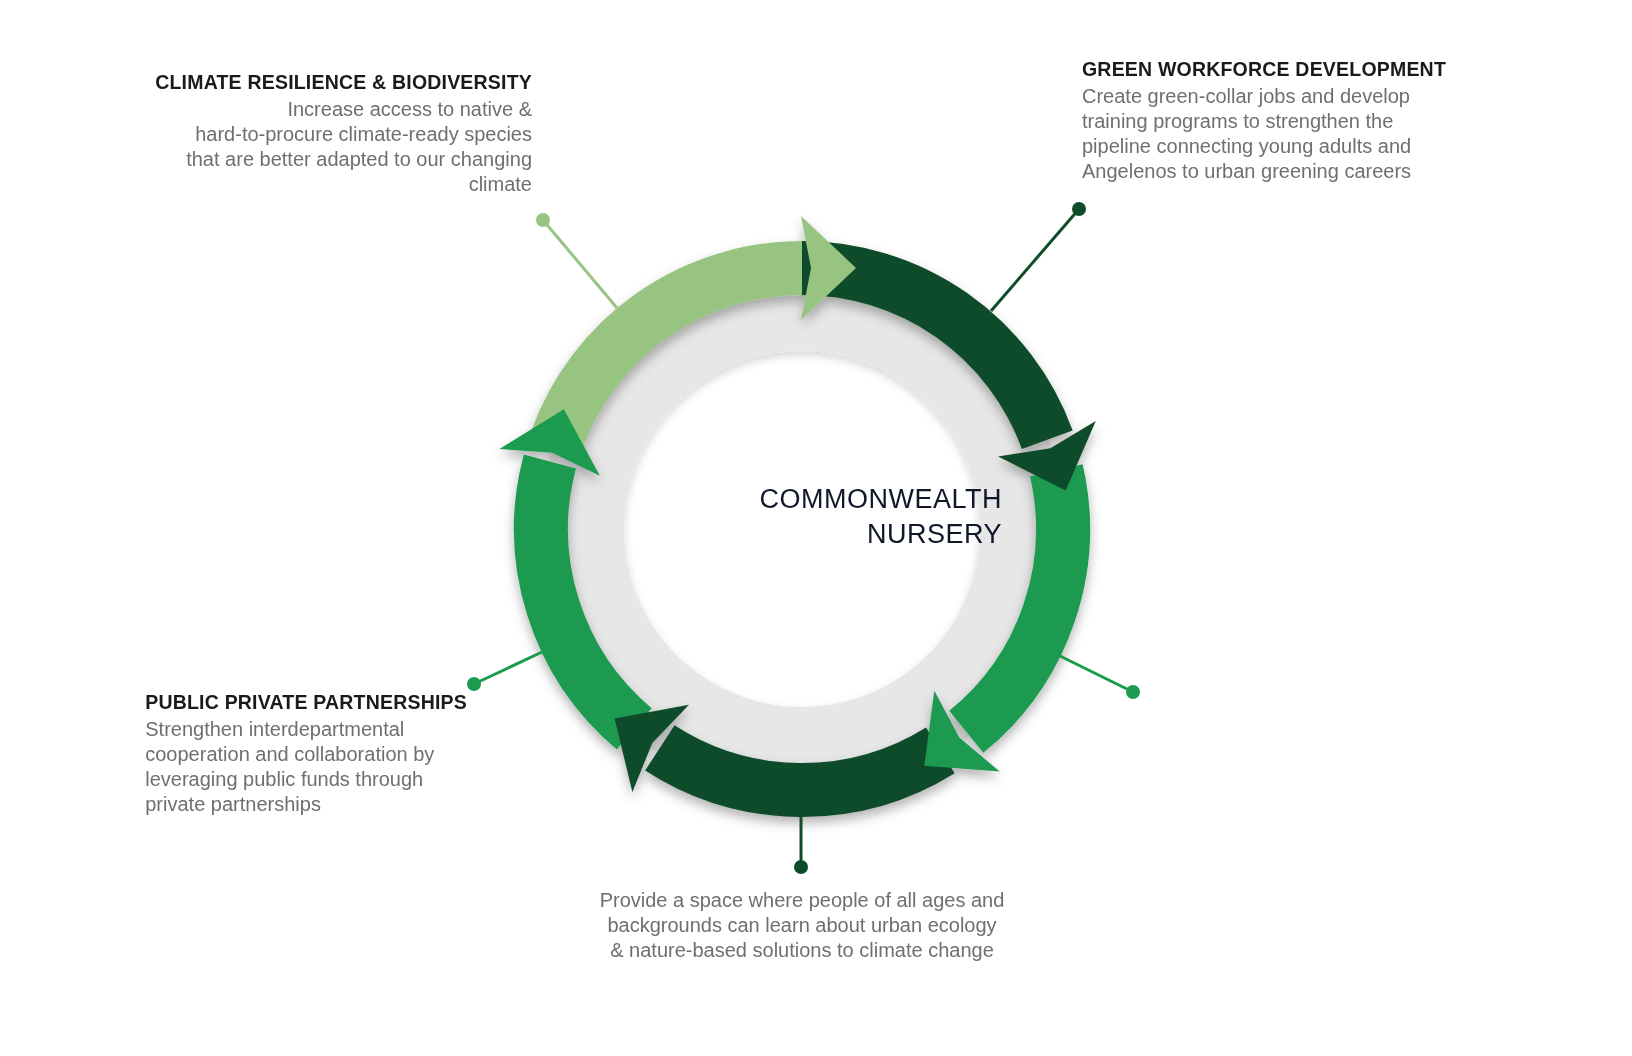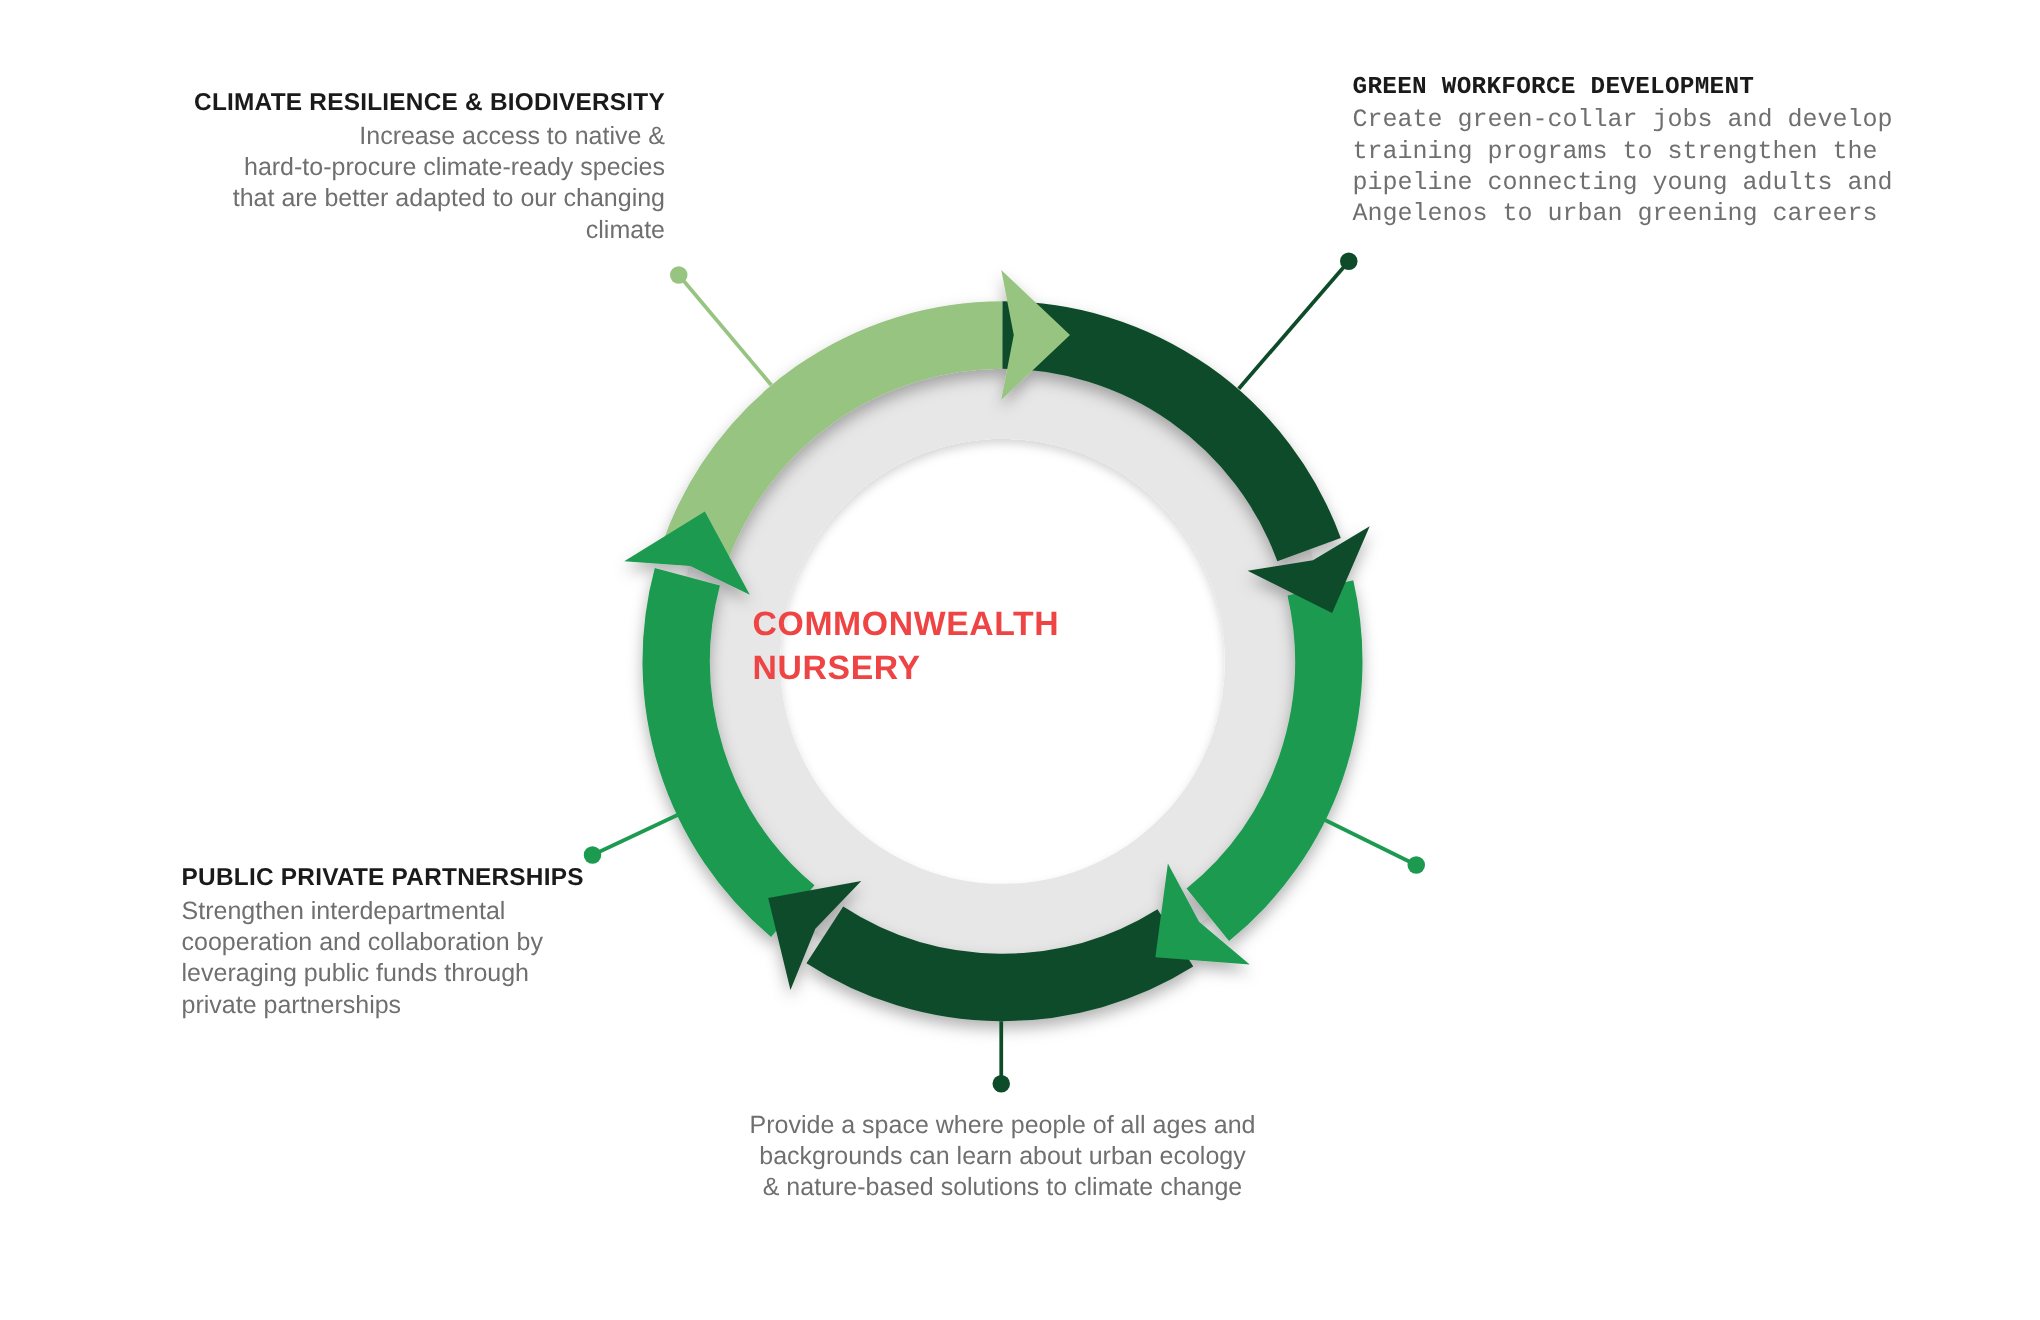--- a/index.html
+++ b/index.html
@@ -10,28 +10,28 @@
   .label { position: absolute; }
   .label-title {
     font-size: 19.5px; font-weight: 700; color: #1A1A1A;
     line-height: 24px; letter-spacing: 0.2px; white-space: pre-line;
   }
   .label-body {
     font-size: 20px; font-weight: 400; color: #6F6F6F;
     line-height: 25px; white-space: pre-line; margin-top: 3px;
   }
   .label-climate      { top: 70px;  right: 1100px; text-align: right; }
-  .label-workforce    { top: 57px;  left: 1082px;  text-align: left; font-family: Liberation Mono, monospace; }
+  .label-workforce    { top: 57px;  left: 1082px;  text-align: left; }
   .label-localized    { top: 692px; left: 1148px;  text-align: left; }
   .label-outreach     { top: 885px; left: 502px; width: 600px; text-align: center; }
   .label-partnerships { top: 690px; right: 1165px; text-align: left; }
 
   .center-label {
     position: absolute; left: 602px; top: 482px; width: 400px;
-    text-align: left; font-size: 27px; font-weight: 700; color: #ef4444;
+    text-align: right; font-size: 27px; font-weight: 400; color: #0f172a;
     letter-spacing: 0.5px; line-height: 35px; white-space: pre-line;
   }
 </style>
 </head>
 <body>
 
 <div class="canvas">
 
   <svg id="wheel-svg" width="1632" height="1056" viewBox="0 0 1632 1056" xmlns="http://www.w3.org/2000/svg">
       <defs>

